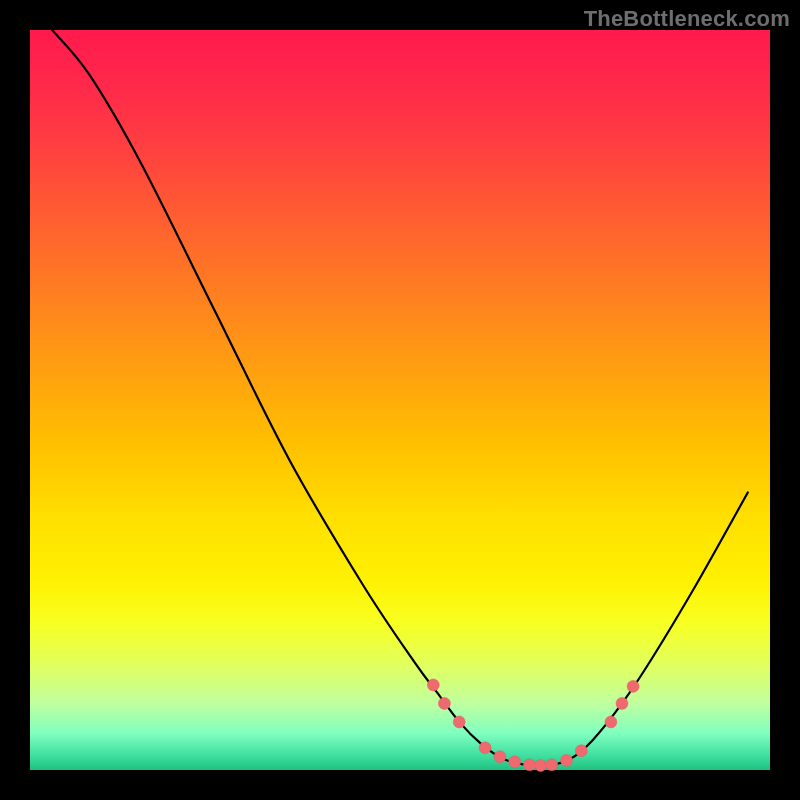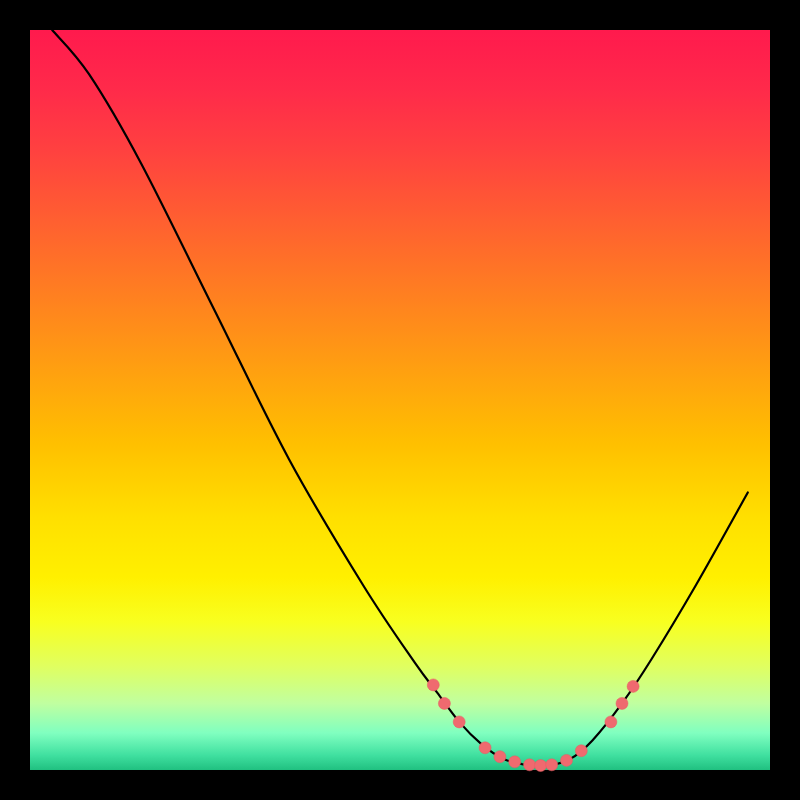--- a/index.html
+++ b/index.html
@@ -79,13 +79,14 @@
         <circle cx="510.59999999999997" cy="735.56" r="6" fill="#ef6a6f" stroke="#e85a60" stroke-width="0.5"></circle>
         <circle cx="521.6999999999999" cy="734.82" r="6" fill="#ef6a6f" stroke="#e85a60" stroke-width="0.5"></circle>
         <circle cx="536.5" cy="730.38" r="6" fill="#ef6a6f" stroke="#e85a60" stroke-width="0.5"></circle>
         <circle cx="551.3" cy="720.76" r="6" fill="#ef6a6f" stroke="#e85a60" stroke-width="0.5"></circle>
         <circle cx="580.9" cy="691.9" r="6" fill="#ef6a6f" stroke="#e85a60" stroke-width="0.5"></circle>
         <circle cx="592" cy="673.4" r="6" fill="#ef6a6f" stroke="#e85a60" stroke-width="0.5"></circle>
         <circle cx="603.0999999999999" cy="656.38" r="6" fill="#ef6a6f" stroke="#e85a60" stroke-width="0.5"></circle>
       </g>
   </svg>
 
+  <div class="watermark">TheBottleneck.com</div>
 </div>
 
 </body></html>

